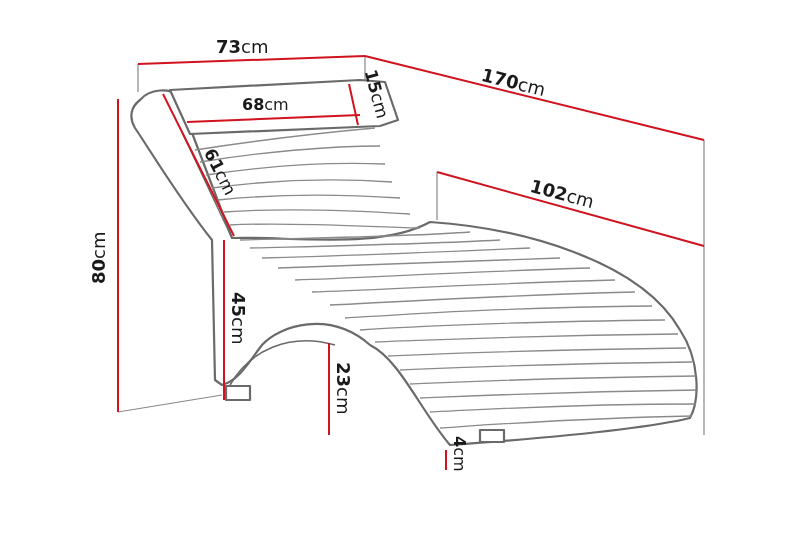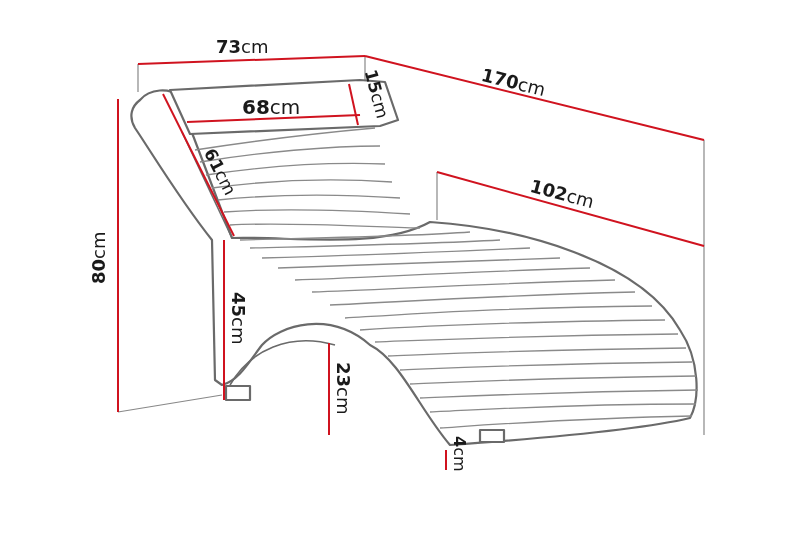--- a/index.html
+++ b/index.html
@@ -82,21 +82,21 @@
 </svg>
 
 <div class="lbl" style="left:216px;top:38px;font-size:18px;">
   <b>73</b><span class="u">cm</span>
 </div>
 
 <div class="lbl" style="left:484px;top:66px;font-size:18px;transform:rotate(14deg);transform-origin:0 0;">
   <b>170</b><span class="u">cm</span>
 </div>
 
-<div class="lbl" style="left:242px;top:97px;font-size:20px;">
+<div class="lbl" style="left:242px;top:97px;font-size:16px;">
   <b>68</b><span class="u">cm</span>
 </div>
 
 <div class="lbl" style="left:378px;top:68px;font-size:17px;transform:rotate(75deg);transform-origin:0 0;">
   <b>15</b><span class="u">cm</span>
 </div>
 
 <div class="lbl" style="left:216px;top:146px;font-size:17px;transform:rotate(63deg);transform-origin:0 0;">
   <b>61</b><span class="u">cm</span>
 </div>

